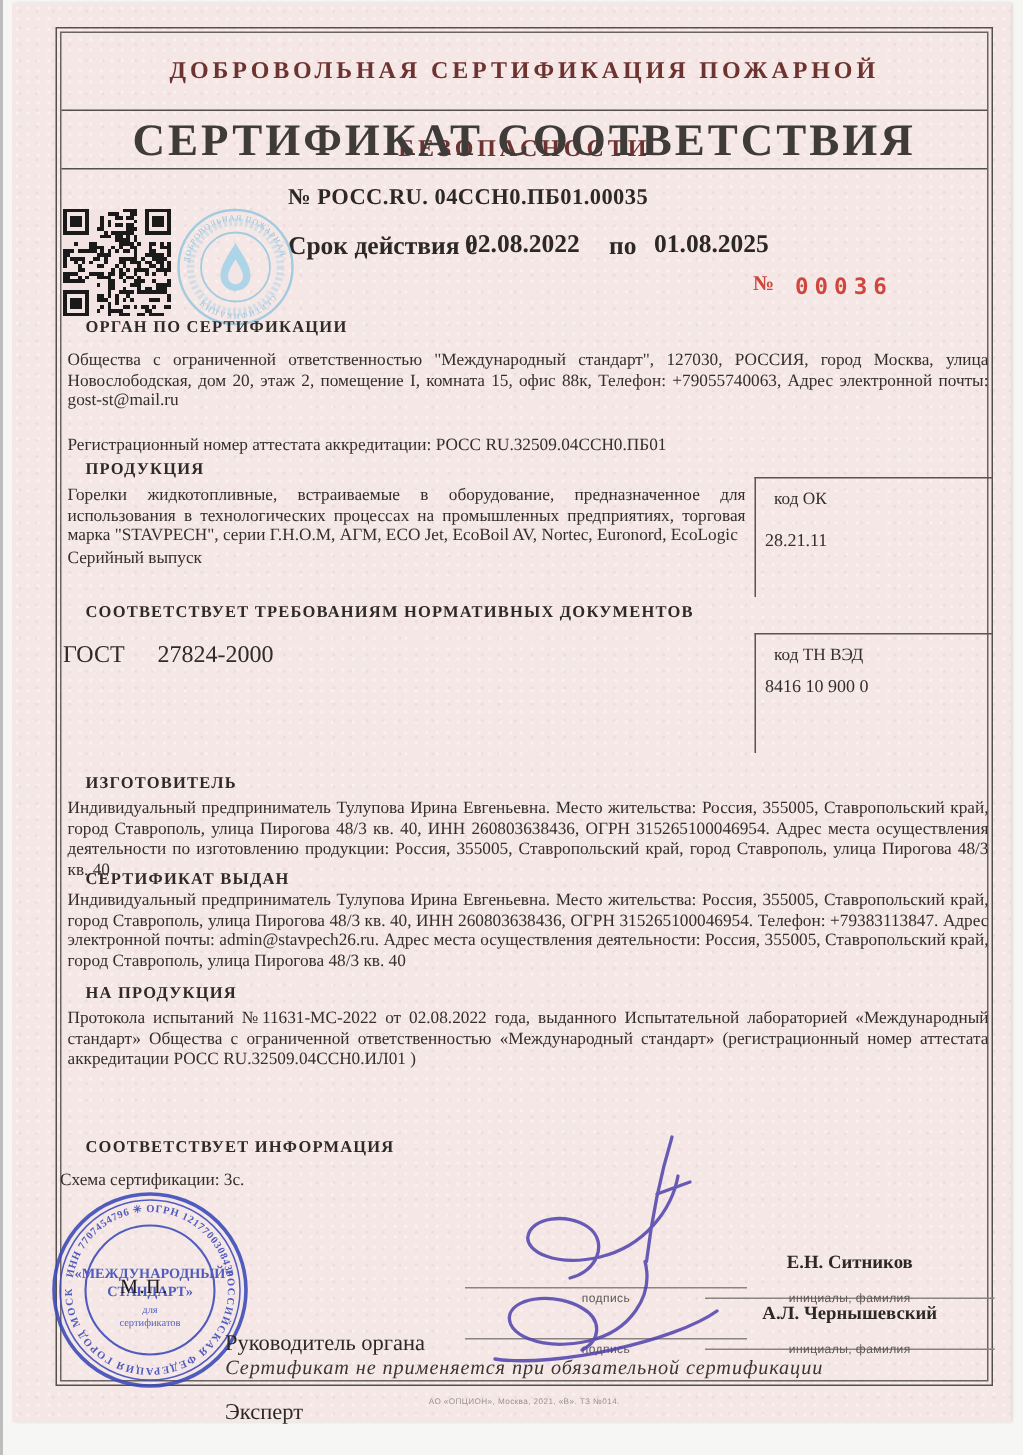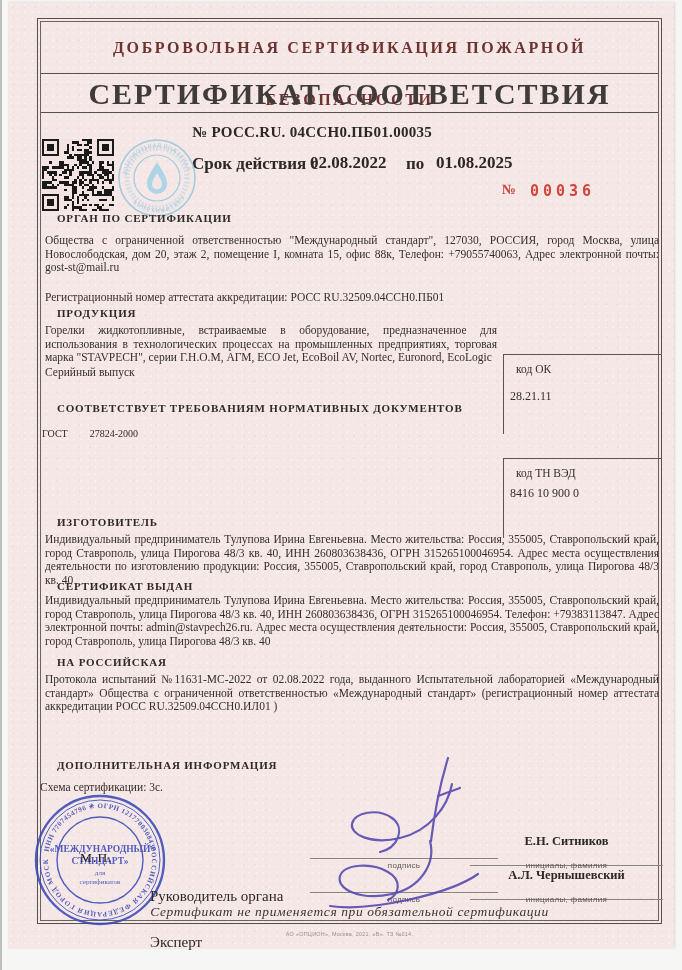--- a/index.html
+++ b/index.html
@@ -51,25 +51,25 @@
     letter-spacing:4px; color:#cf463c;
   }
   .sec-h {
     font-weight:bold; font-size:11px; letter-spacing:.8px; color:#2e2a26;
     white-space:nowrap;
   }
   .body-text p { font-size:11.5px; line-height:13.6px; text-align:justify; }
   .body-text p + p { margin-top:16px; }
   .code-box {
     border-top:1px solid #5a534f; border-left:1px solid #5a534f;
-    font-size:11.5px; color:#332f2c;margin-top:36px;
+    font-size:11.5px; color:#332f2c;
   }
   .code-box .cb-label { display:block; padding:8px 0 0 12px; }
   .code-box .cb-value { display:block; padding-left:6px; font-size:12px; }
-  .gost-line { font-size:10px; color:#2f2b28; }
+  .gost-line { font-size:16px; color:#2f2b28; }
   .gost-line .gv { margin-left:22px; }
   .sig-label { font-weight:normal; font-size:15px; color:#2c2824;margin-top:46px; }
   .sig-line { border-bottom:1px solid #8a8480; height:0; }
   .tiny-caption {
     font-size:8px; color:#5d5854; text-align:center;
     font-family:"Liberation Sans",sans-serif; letter-spacing:.3px;
   }
   .name-cell { text-align:center; font-weight:bold; font-size:12.5px; color:#2c2824;
     border-bottom:1px solid #8a8480; padding-bottom:16px; }
   .disclaimer {
@@ -449,26 +449,26 @@
   <div class="abs sec-h" style="left:49px; top:514px;">ИЗГОТОВИТЕЛЬ</div>
   <div class="abs body-text" style="left:37px; top:531px; width:614px;">
     <p>Индивидуальный предприниматель Тулупова Ирина Евгеньевна. Место жительства: Россия, 355005, Ставропольский край, город Ставрополь, улица Пирогова 48/3 кв. 40, ИНН 260803638436, ОГРН 315265100046954. Адрес места осуществления деятельности по изготовлению продукции: Россия, 355005, Ставропольский край, город Ставрополь, улица Пирогова 48/3 кв. 40</p>
   </div>
 
   <div class="abs sec-h" style="left:49px; top:578px;">СЕРТИФИКАТ ВЫДАН</div>
   <div class="abs body-text" style="left:37px; top:592px; width:614px;">
     <p>Индивидуальный предприниматель Тулупова Ирина Евгеньевна. Место жительства: Россия, 355005, Ставропольский край, город Ставрополь, улица Пирогова 48/3 кв. 40, ИНН 260803638436, ОГРН 315265100046954. Телефон: +79383113847. Адрес электронной почты: admin@stavpech26.ru. Адрес места осуществления деятельности: Россия, 355005, Ставропольский край, город Ставрополь, улица Пирогова 48/3 кв. 40</p>
   </div>
 
-  <div class="abs sec-h" style="left:49px; top:654px;">НА РОССИЙСКАЯ</div>
+  <div class="abs sec-h" style="left:49px; top:654px;">НА ПРОДУКЦИЯ</div>
   <div class="abs body-text" style="left:37px; top:671px; width:614px;">
     <p>Протокола испытаний №11631-МС-2022 от 02.08.2022 года, выданного Испытательной лабораторией «Международный стандарт» Общества с ограниченной ответственностью «Международный стандарт»   (регистрационный номер аттестата аккредитации РОСС RU.32509.04ССН0.ИЛ01 )</p>
   </div>
 
-  <div class="abs sec-h" style="left:49px; top:757px;">ДОПОЛНИТЕЛЬНАЯ ИНФОРМАЦИЯ</div>
+  <div class="abs sec-h" style="left:49px; top:757px;">СООТВЕТСТВУЕТ ИНФОРМАЦИЯ</div>
   <div class="abs" style="left:32px; top:779px; font-size:11.5px;">Схема сертификации: 3с.</div>
 
   <svg class="abs" style="left:24px; top:790px; width:136px; height:136px; opacity:.88;" viewBox="0 0 136 136">
     <g stroke="#3a49b8" fill="none">
       <circle cx="68" cy="68" r="64" stroke-width="2.4"></circle>
       <circle cx="68" cy="68" r="60" stroke-width="1"></circle>
       <circle cx="68" cy="68" r="43" stroke-width="1.4"></circle>
     </g>
     <path id="orgArc" d="M 16 68 A 52 52 0 0 1 120 68 A 52 52 0 0 1 16 68" fill="none"></path>
     <text font-size="7" font-weight="bold" fill="#3a49b8" letter-spacing=".5">

